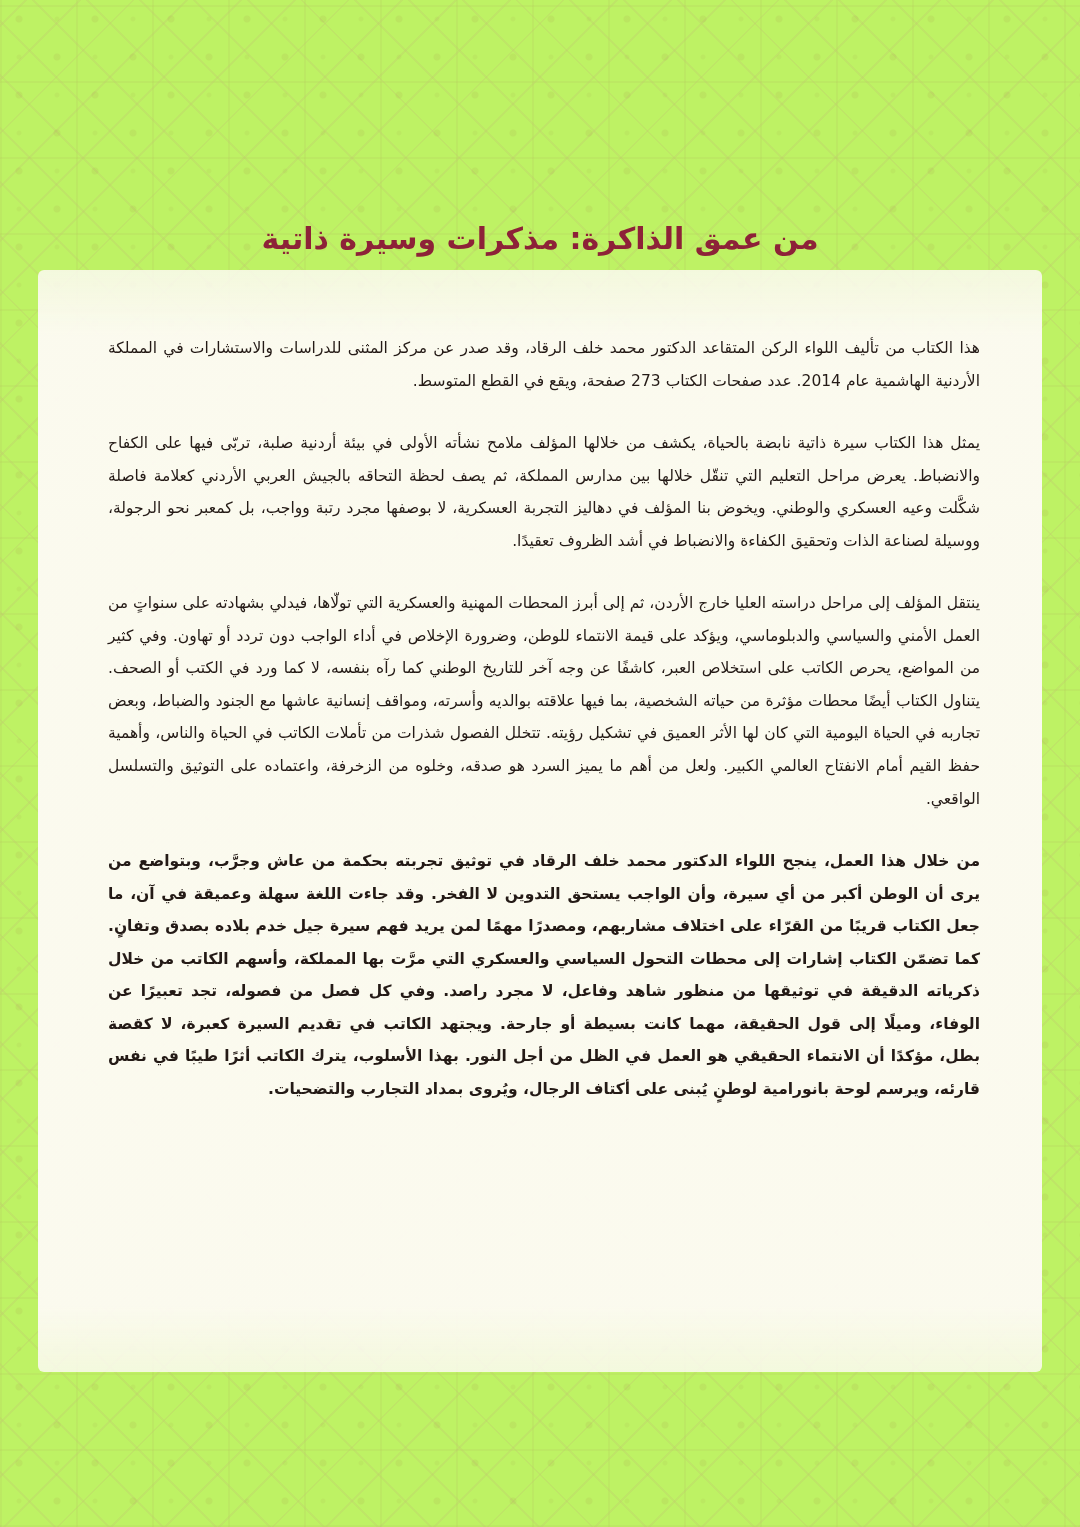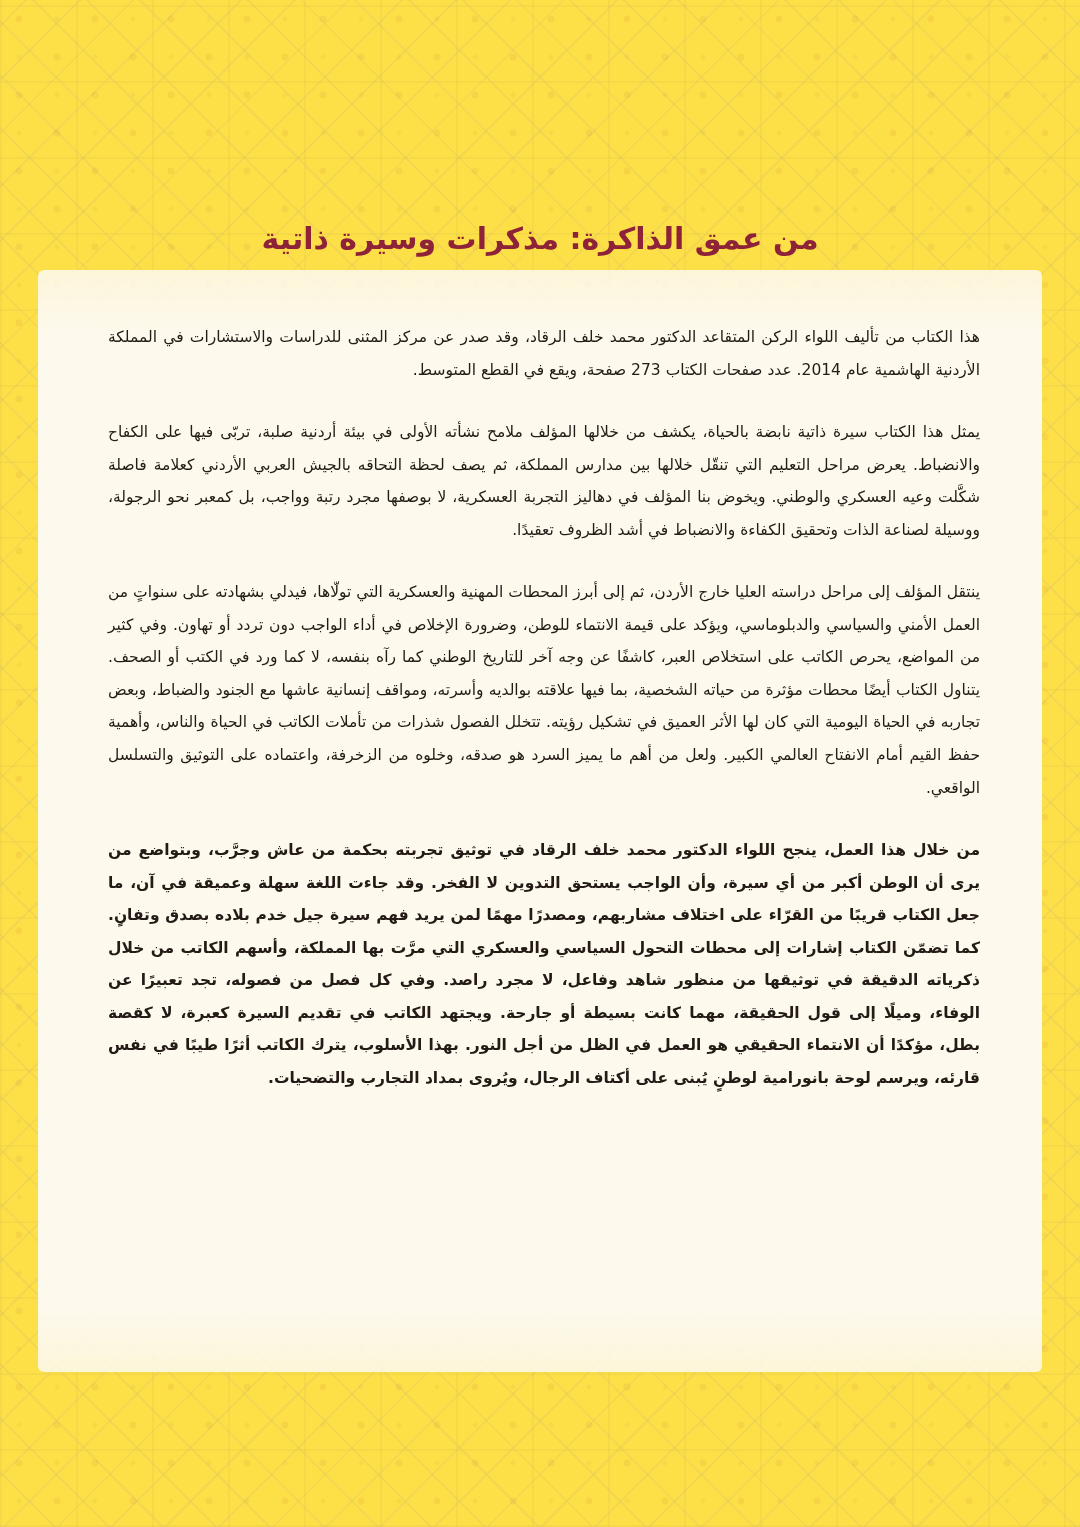--- a/index.html
+++ b/index.html
@@ -12,21 +12,21 @@
     background: #f7f2e6;
     font-family: "DejaVu Sans", "Liberation Sans", sans-serif;
     overflow: hidden;
     position: relative;
   }
 
   
   .page {
     position: absolute;
     inset: 0;
-    background-color: #fde047;
+    background-color: #bef264;
     overflow: hidden;
   }
 
   .ornament-layer {
     position: absolute;
     inset: 0;
     opacity: 0.55;
     background-image:
       repeating-linear-gradient(45deg,
         rgba(193,170,118,0.30) 0px, rgba(193,170,118,0.30) 2px,
@@ -90,21 +90,21 @@
     letter-spacing: 0;
     line-height: 1.4;
     direction: rtl;
   }
 
   
   .body-text {
     position: absolute;
     right: 100px;
     left: 100px;
-    top: 321px;
+    top: 332px;
     direction: rtl;
     text-align: justify;
     color: #241a16;
     font-size: 15.5px;
     line-height: 2.1;
     margin-left: 8px;
   }
 
   .body-text p {
     margin: 0 0 30px 0;

